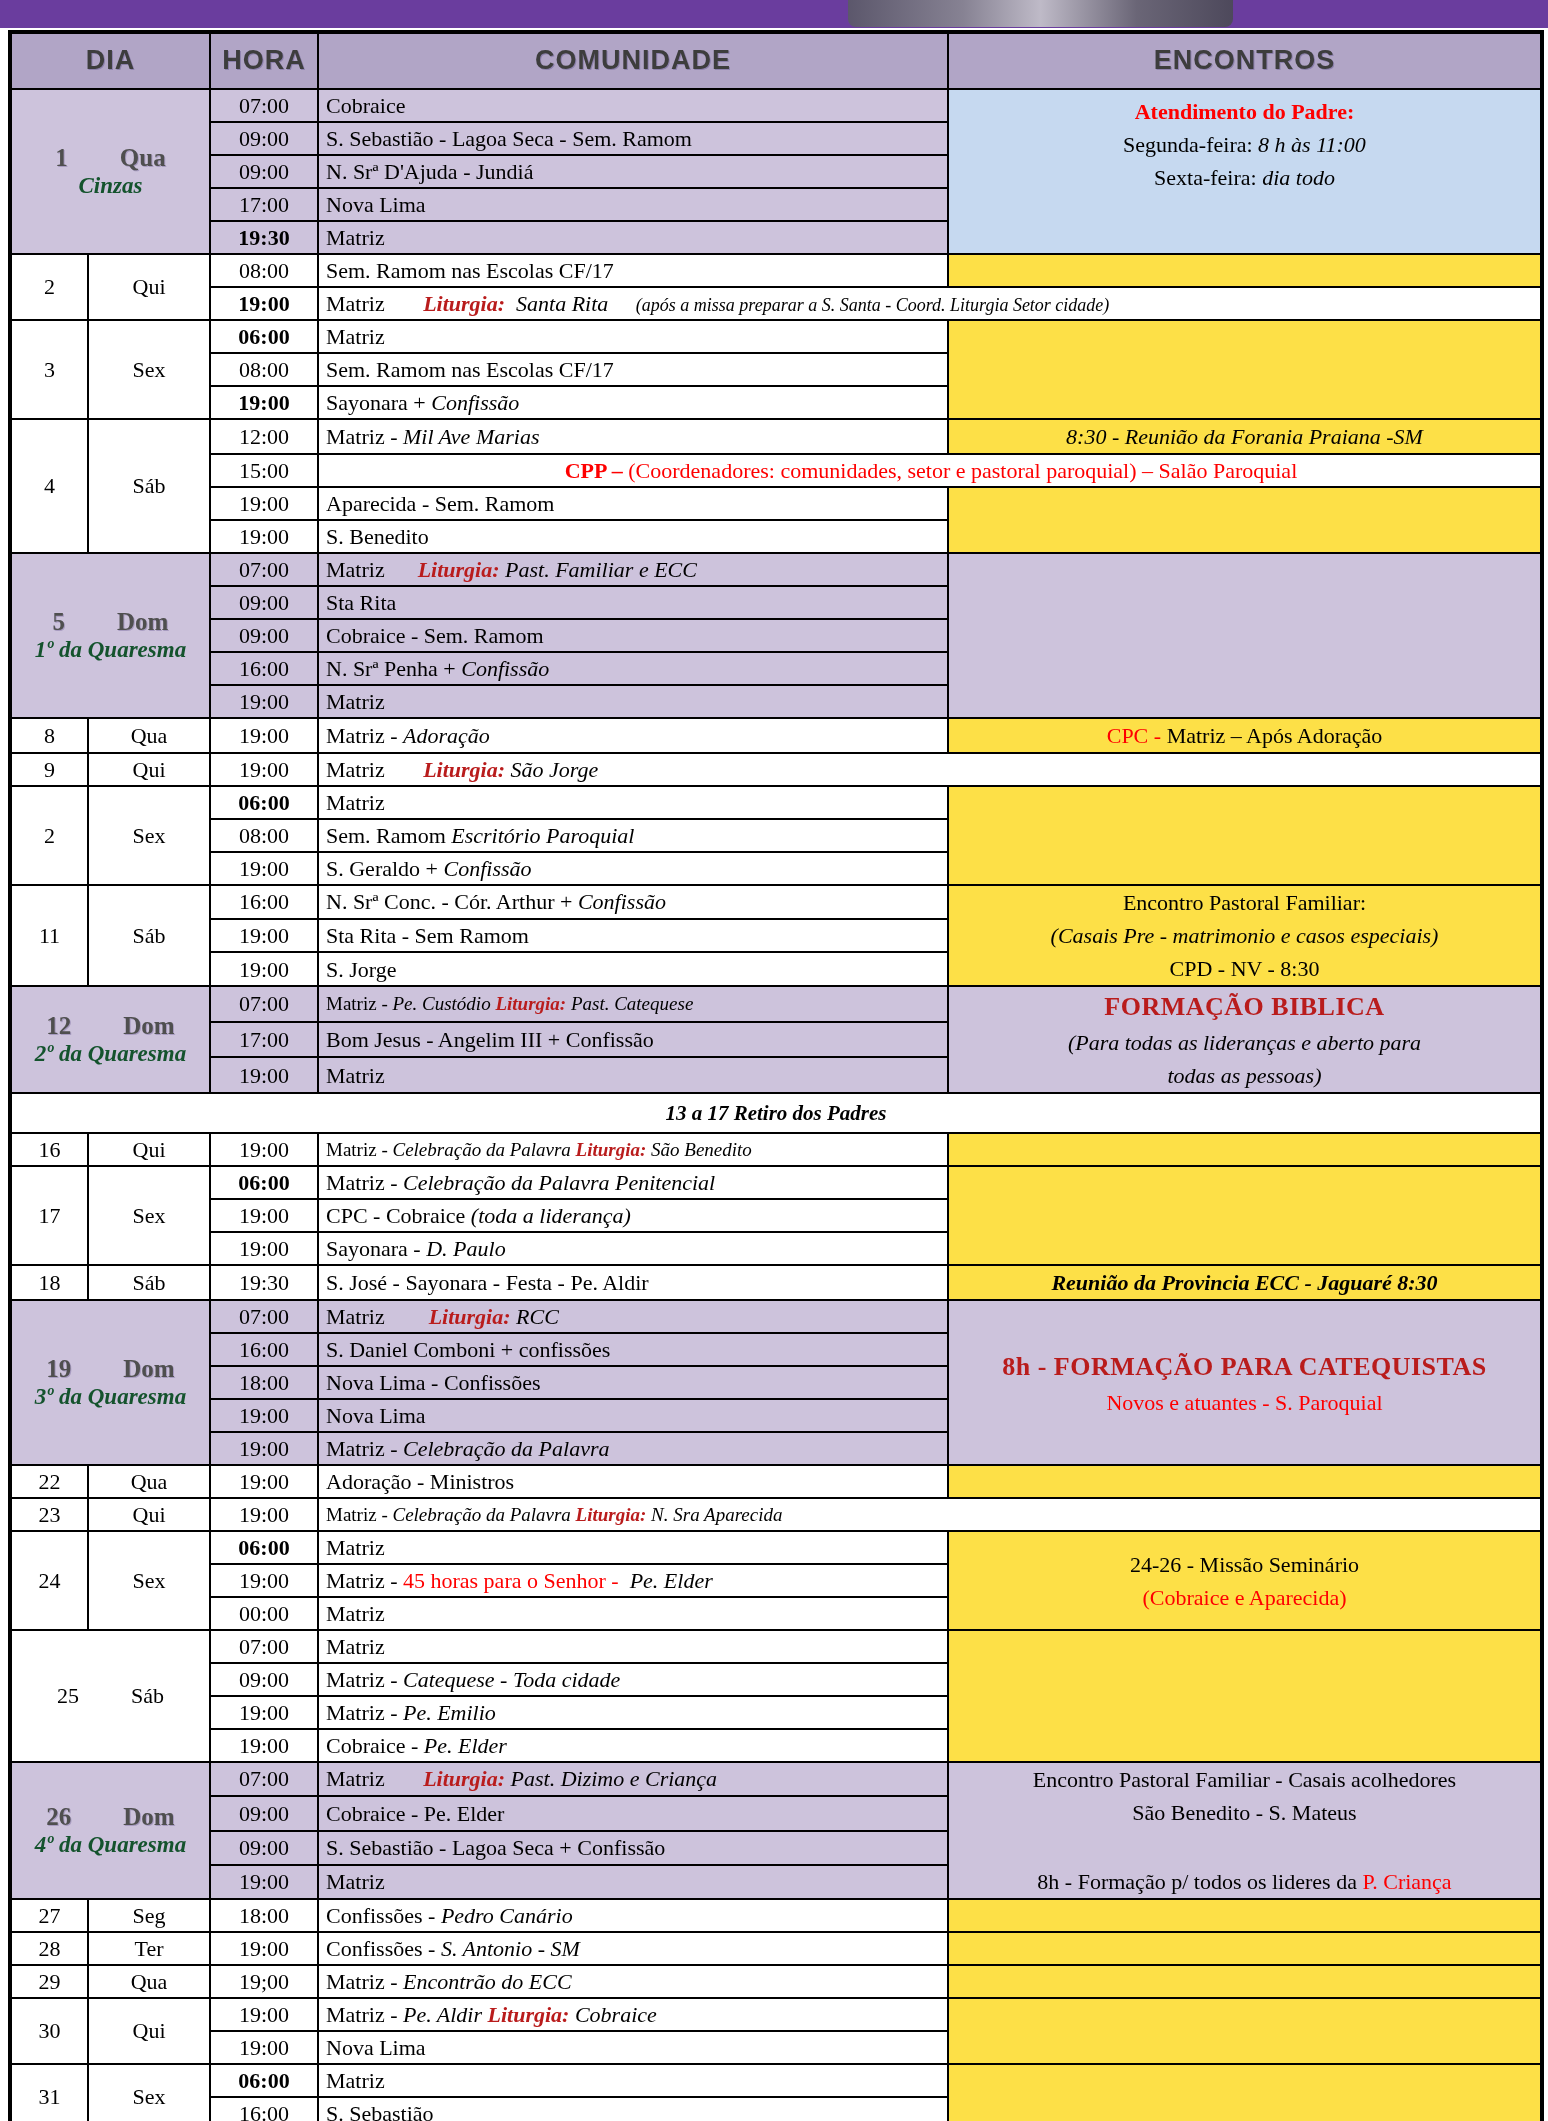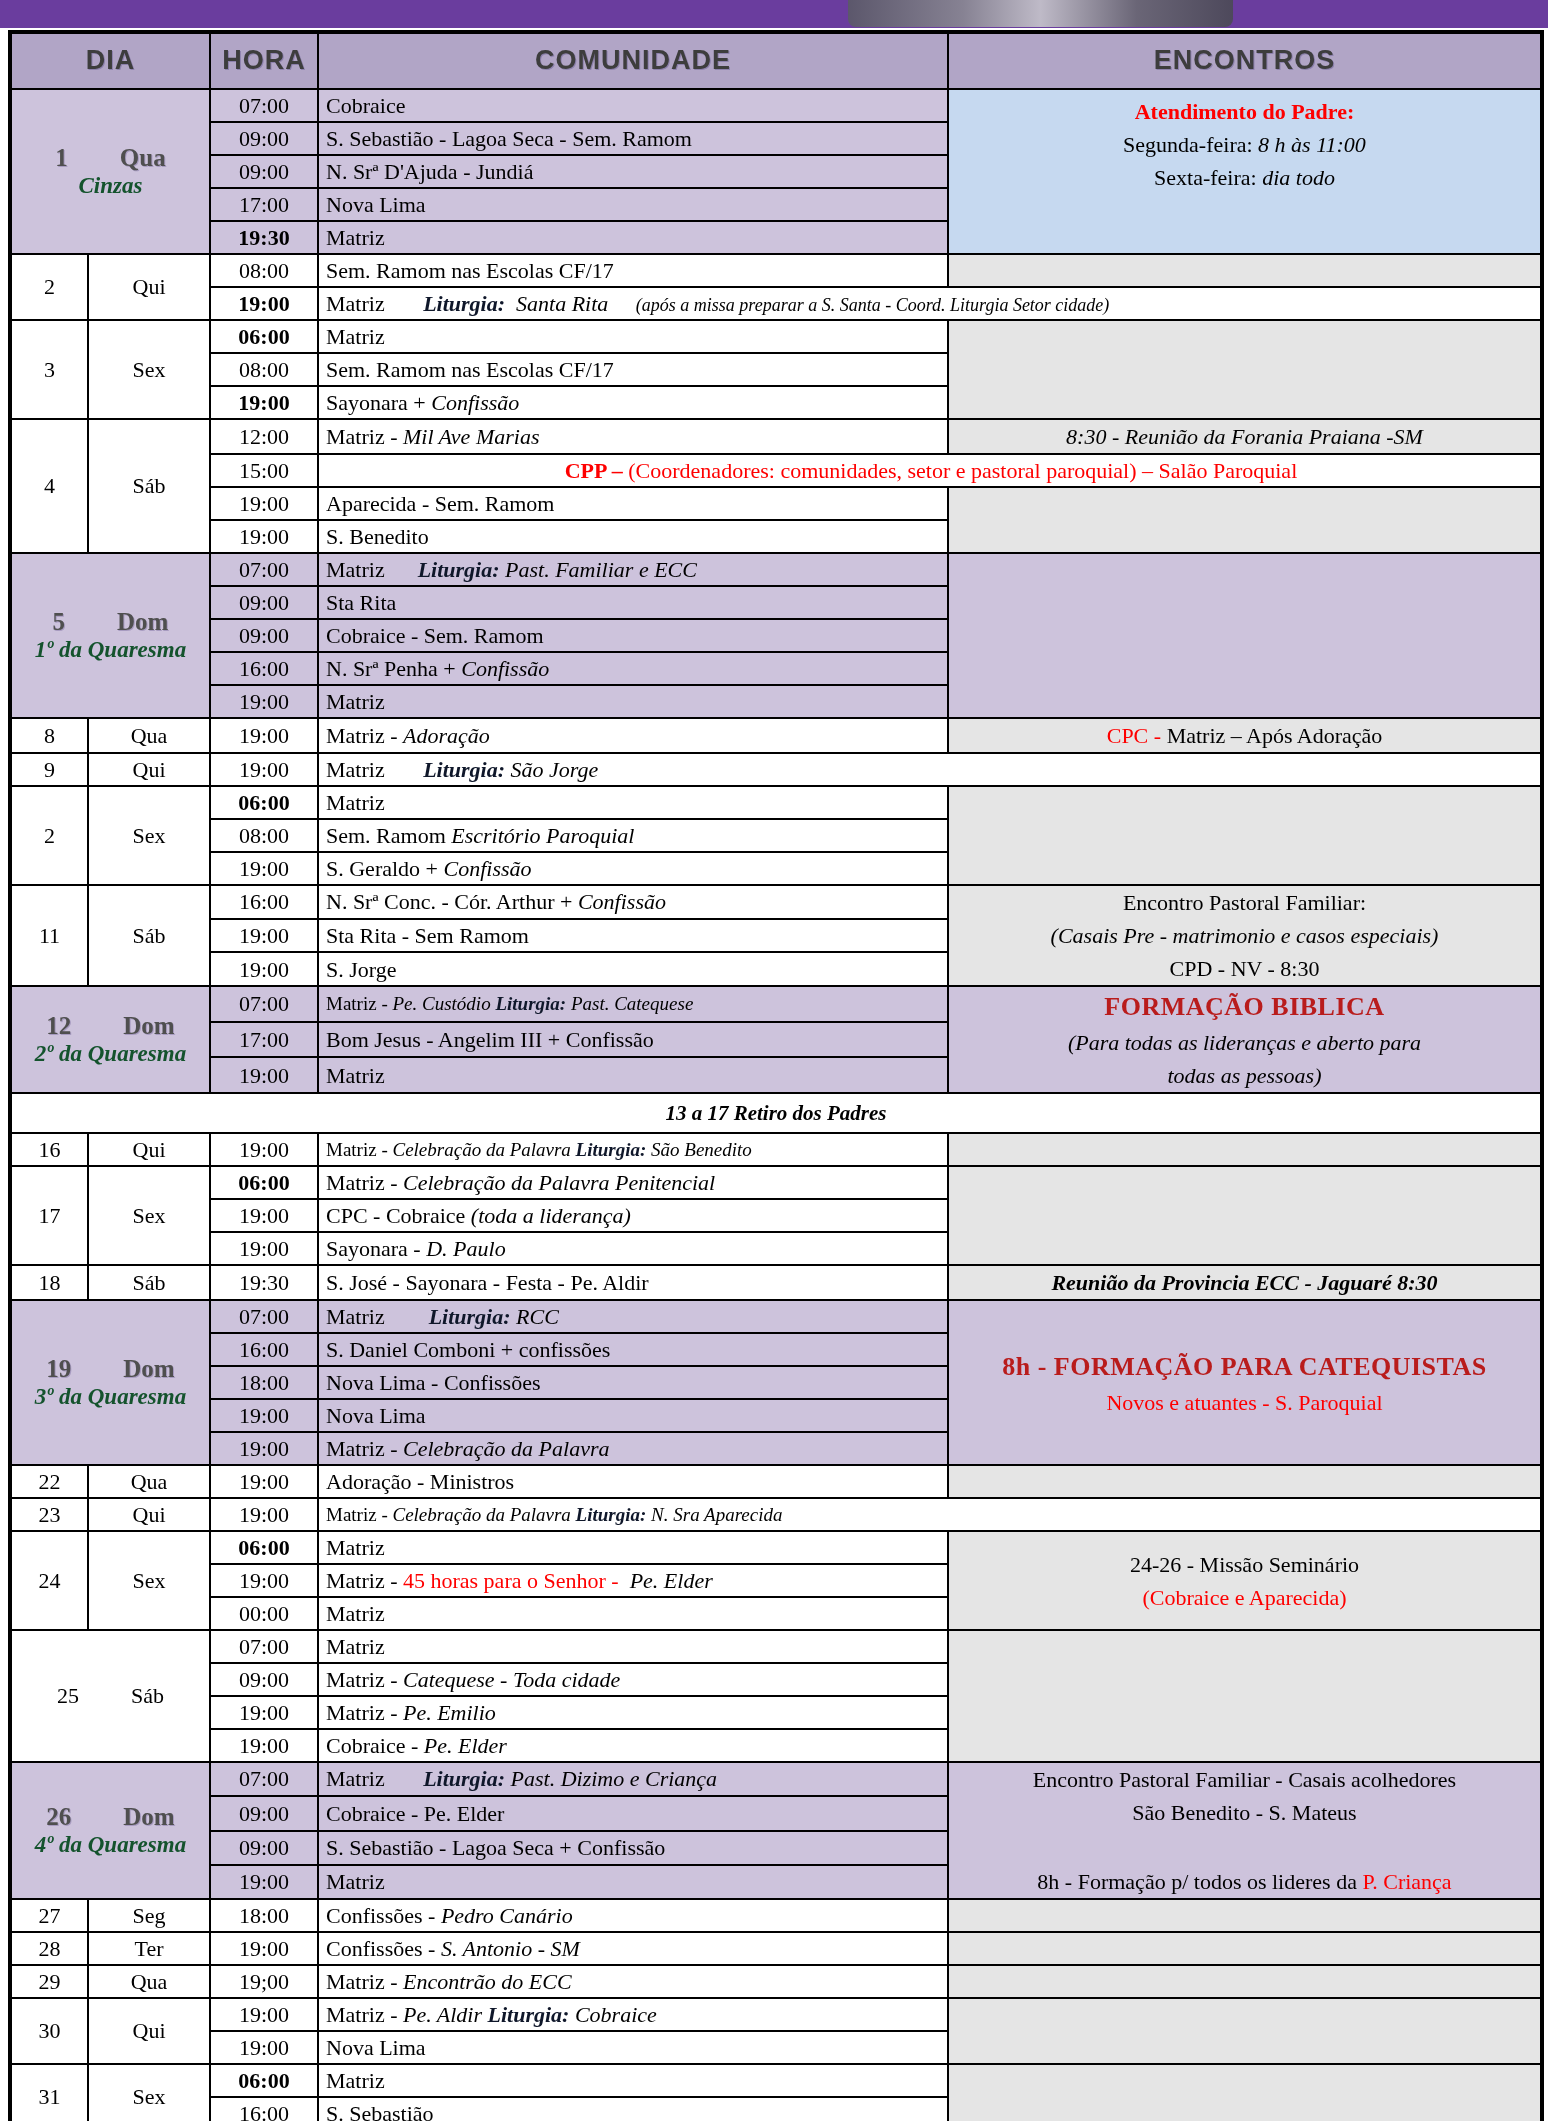--- a/index.html
+++ b/index.html
@@ -17,38 +17,38 @@
   th{background:#b1a5c6;font-family:"Liberation Sans",sans-serif;font-weight:bold;color:#3d3d3d;
      font-size:27px;height:54px;letter-spacing:1px;text-shadow:1px 1px 0 #8d81ad;}
   tr{height:33px;}
   tr.shade td{background:#cdc3dc;}
   td.daynum,td.wdcell{text-align:center;font-size:22px;background:#fff;}
   td.time{text-align:center;font-size:22px;}
   td.time.tbold{font-weight:bold;}
   td.com{text-align:left;padding-left:7px;font-size:22px;}
   td.com.small{font-size:19px;}
   td.com.ctr{text-align:center;}
-  td.enc{text-align:center;font-size:22px;vertical-align:middle;background:#e5e5e5;}
+  td.enc{text-align:center;font-size:22px;vertical-align:middle;background:#fde047;}
   tr.shade td.enc{background:#cdc3dc;}
   td.enc.blue{background:#c6d9f0 !important;}
   td.enc.top{vertical-align:top;padding-top:5px;}
   .encline{line-height:1.5;}
   .encline.gap{height:36px;}
   td.dia-merged{text-align:center;vertical-align:middle;background:#cdc3dc;}
   td.dia-merged.plain{background:#fff;}
   .dn-line{display:flex;justify-content:center;gap:52px;font-weight:bold;color:#4f4f4f;font-size:25px;
      text-shadow:1px 1px 0 #a79bc0;}
   td.dia-merged.plain .dn-line{color:#000;font-weight:normal;font-size:22px;text-shadow:none;}
   .sub{color:#14532d;font-style:italic;font-weight:bold;font-size:23px;}
   tr.retiro{height:40px;}
   td.fullcell{text-align:center;font-size:21px;line-height:1.0;padding:0;}
   .s-b{font-weight:normal;}
   .s-i{font-style:italic;}
   .s-bi{font-weight:bold;font-style:italic;}
-  .s-rl{color:#0f172a;font-weight:bold;font-style:italic;}
+  .s-rl{color:#b91c1c;font-weight:bold;font-style:italic;}
   .s-rb{color:#fe0000;font-weight:bold;}
   .s-ri{color:#fe0000;}
   .s-rs{color:#fe0000;}
   .s-sm{font-style:italic;font-size:18px;}
   .s-rbx{color:#b91c1c;font-weight:bold;font-size:26px;letter-spacing:.5px;}
   tr.footer-row{height:40px;}
   td.footer-cell{background:#ffff00;text-align:center;font-weight:bold;font-size:21px;letter-spacing:.5px;}
 </style>
 </head>
 <body>

